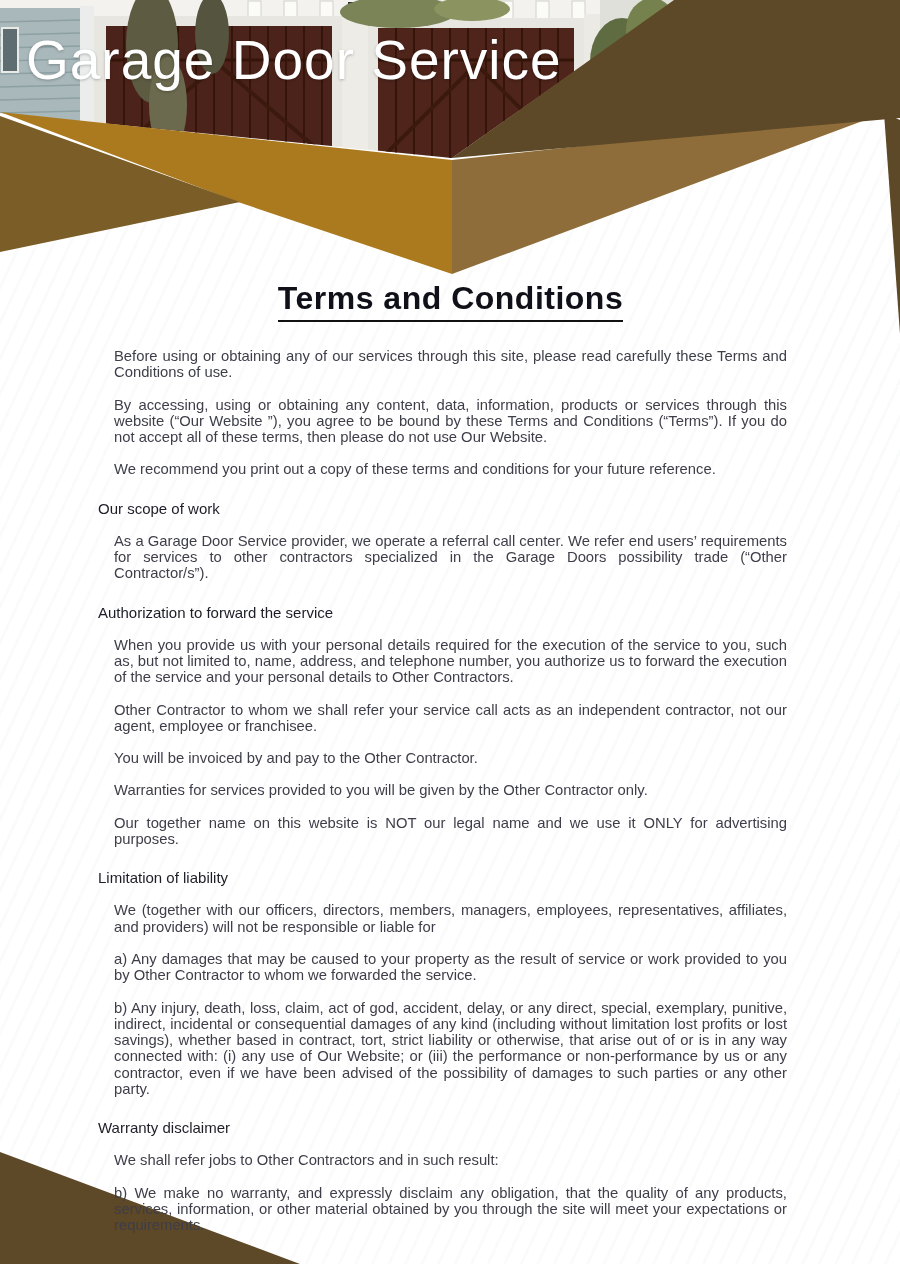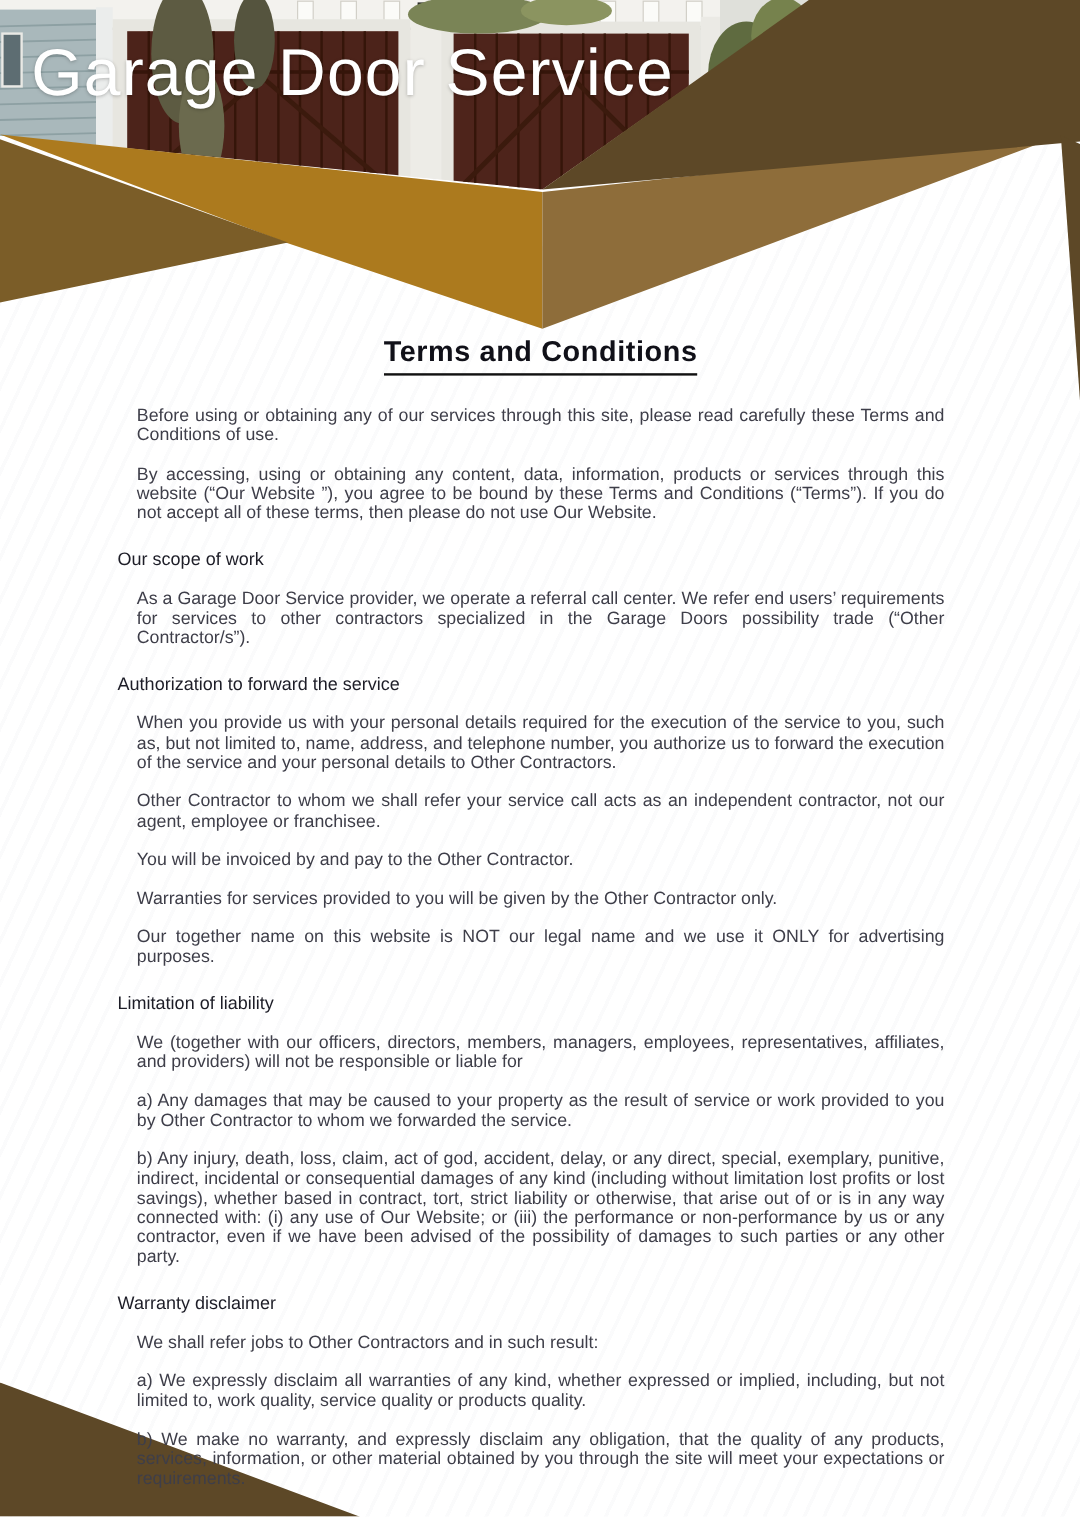--- a/index.html
+++ b/index.html
@@ -13,21 +13,21 @@
   .banner svg{display:block;}
   .banner-title{
     position:absolute;top:28px;left:26px;margin:0;
     font-size:55px;font-weight:400;letter-spacing:1px;color:#ffffff;
     text-shadow:0 1px 3px rgba(0,0,0,0.25);
     font-family:"Liberation Sans","DejaVu Sans",sans-serif;
   }
   main{position:relative;z-index:2;padding:280px 97px 0 98px;}
   .doc-title{margin:0 0 26px 0;text-align:center;}
   .doc-title span{
-    display:inline-block;font-size:24px;font-weight:700;color:#101018;
+    display:inline-block;font-size:32px;font-weight:700;color:#101018;
     letter-spacing:0.5px;border-bottom:2px solid #111;padding-bottom:3px;
   }
   #sections h3{
     margin:22px 0 6px 0;font-size:15px;font-weight:400;color:#1d1d27;
   }
   #sections .para{margin:0 0 15px 0;}
   #sections p{
     margin:16px;font-size:14.8px;line-height:16.3px;color:#3e3e49;
     text-align:justify;
   }
@@ -156,20 +156,23 @@
     <h2 class="doc-title">
       <span>Terms and Conditions</span>
     </h2>
     <div id="sections">
         <div class="para">
           <p>Before using or obtaining any of our services through this site, please read carefully these Terms and Conditions of use.</p>
         </div>
         <div class="para">
           <p>By accessing, using or obtaining any content, data, information, products or services through this website (“Our Website ”), you agree to be bound by these Terms and Conditions (“Terms”). If you do not accept all of these terms, then please do not use Our Website.</p>
         </div>
+        <div class="para">
+          <p>We recommend you print out a copy of these terms and conditions for your future reference.</p>
+        </div>
         <h3>Our scope of work</h3>
         <div class="para">
           <p>As a Garage Door Service provider, we operate a referral call center. We refer end users’ requirements for services to other contractors specialized in the Garage Doors possibility trade (“Other Contractor/s”).</p>
         </div>
         <h3>Authorization to forward the service</h3>
         <div class="para">
           <p>When you provide us with your personal details required for the execution of the service to you, such as, but not limited to, name, address, and telephone number, you authorize us to forward the execution of the service and your personal details to Other Contractors.</p>
         </div>
         <div class="para">
           <p>Other Contractor to whom we shall refer your service call acts as an independent contractor, not our agent, employee or franchisee.</p>
@@ -185,21 +188,20 @@
         </div>
         <div class="para">
           <p>a) Any damages that may be caused to your property as the result of service or work provided to you by Other Contractor to whom we forwarded the service.</p>
         </div>
         <div class="para">
           <p>b) Any injury, death, loss, claim, act of god, accident, delay, or any direct, special, exemplary, punitive, indirect, incidental or consequential damages of any kind (including without limitation lost profits or lost savings), whether based in contract, tort, strict liability or otherwise, that arise out of or is in any way connected with: (i) any use of Our Website; or (iii) the performance or non-performance by us or any contractor, even if we have been advised of the possibility of damages to such parties or any other party.</p>
         </div>
         <h3>Warranty disclaimer</h3>
         <div class="para">
           <p>We shall refer jobs to Other Contractors and in such result:</p>
-          <p>a) We expressly disclaim all warranties of any kind, whether expressed or implied, including, but not limited to, work quality, service quality or products quality.</p>
           <p>b) We make no warranty, and expressly disclaim any obligation, that the quality of any products, services, information, or other material obtained by you through the site will meet your expectations or requirements.</p>
         </div>
       </div>
   </main>
 
   <svg class="corner-triangle" width="300" height="112" viewBox="0 0 300 112">
     <polygon points="0,0 300,112 0,112" fill="#5D4827"></polygon>
   </svg>
 
 </div>

